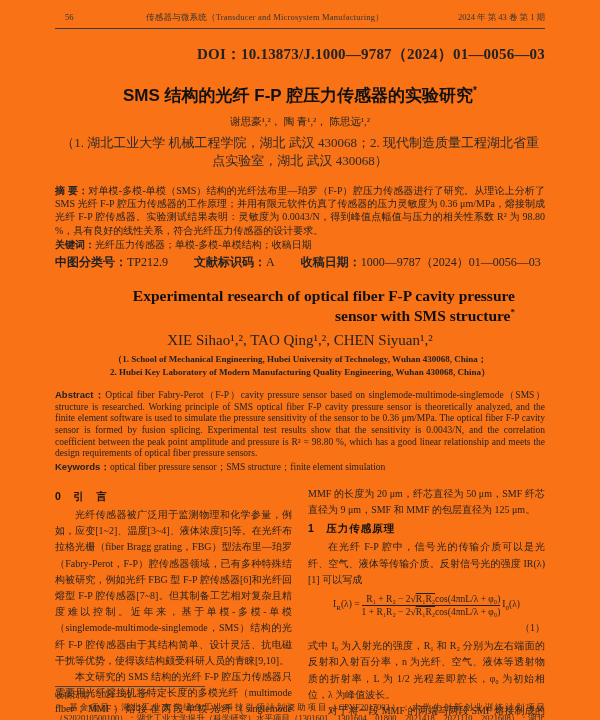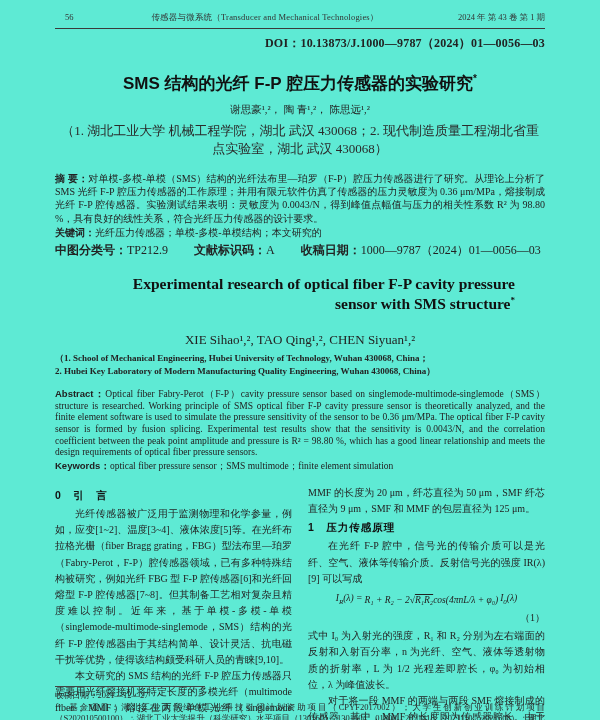--- a/index.html
+++ b/index.html
@@ -1,63 +1,63 @@
 <!DOCTYPE html>
 <html><head>
 <meta charset="utf-8">
 <style>
   html,body{margin:0;padding:0;background:#d8d8d4;}
   .page{
     position:relative;
     width:600px;height:720px;
     box-sizing:border-box;
     padding:12px 55px 0 55px;
-    background:#5eead4;
+    background:#f97316;
     color:#222;
     font-family:"Liberation Serif","DejaVu Serif",serif;
     overflow:hidden;
   }
   
   .hdr{display:flex;align-items:baseline;font-size:8.5px;color:#333;}
   .hdr .pgno{width:60px;padding-left:10px;}
   .hdr .jname{flex:1;text-align:center;letter-spacing:.2px;}
   .hdr .issue{width:140px;text-align:right;}
   .hdr-rule{border:none;border-top:1.2px solid #3a3a3a;margin:4px 0 0 0;}
-  .doi{margin-top:6px;text-align:right;font-size:12px;font-weight:bold;letter-spacing:.2px;}
+  .doi{margin-top:16px;text-align:right;font-size:15px;font-weight:bold;letter-spacing:.2px;}
   
   .zh-title{margin-top:20px;text-align:center;font-family:"Liberation Sans","DejaVu Sans",sans-serif;
             font-weight:bold;font-size:17px;color:#111;}
   .zh-title sup{font-size:10px;}
   .zh-authors{margin-top:8px;text-align:center;font-size:10.5px;}
   .zh-affil{margin-top:5px;text-align:center;font-size:13px;color:#2a2a2a;}
   
   .zh-abs{margin-top:14px;font-size:10px;line-height:13.2px;text-align:justify;}
   .lbl{font-weight:bold;font-family:"Liberation Sans","DejaVu Sans",sans-serif;}
   .zh-kw{margin-top:1px;font-size:10px;line-height:13.2px;}
   .zh-meta{margin-top:3px;font-size:12px;display:flex;}
   .zh-meta .mi{margin-right:26px;white-space:nowrap;}
   
   .en-title{margin-top:15px;text-align:right;font-weight:bold;font-size:15.5px;line-height:1.32;color:#111;
             padding:0 30px;}
   .en-title sup{font-size:9px;}
-  .en-authors{margin-top:17px;text-align:center;font-size:13px;}
-  .en-affil{font-size:9px;font-weight:bold;line-height:13px;}
+  .en-authors{margin-top:5px;text-align:center;font-size:15px;}
+  .en-affil{text-align:center;font-size:9px;font-weight:bold;line-height:13px;}
   .en-affil.first{margin-top:4px;}
   
   .en-abs{margin-top:10px;font-size:9.5px;line-height:11.7px;text-align:justify;}
   .en-kw{margin-top:1px;font-size:9.5px;line-height:11.7px;}
   
   .columns{display:flex;gap:16px;margin-top:12px;}
   .col{width:237px;font-size:10px;line-height:16.2px;text-align:justify;}
   .sec-h{font-family:"Liberation Sans","DejaVu Sans",sans-serif;font-weight:bold;font-size:10.5px;
          margin:2px 0 3px 0;color:#111;letter-spacing:1px;}
   .p{text-indent:2em;margin:0;}
   .p0{text-indent:0;margin:0;}
   
-  .equation{display:flex;align-items:center;justify-content:center;font-style:italic;
+  .equation{display:flex;align-items:center;justify-content:center;
             font-size:9.5px;line-height:12px;margin:5px 0 0 0;white-space:nowrap;}
   .frac{display:inline-flex;flex-direction:column;text-align:right;margin:0 2px;}
   .frac .den{border-top:1px solid #222;}
   .ovl{text-decoration:overline;}
   .eqnum{text-align:right;font-size:10px;margin:2px 0 2px 0;}
   sub{font-size:7px;}
   sup{font-size:7px;}
   
   .footnote{position:absolute;left:55px;right:55px;top:686px;font-size:8.5px;line-height:11.5px;
             text-align:justify;color:#2a2a2a;}
@@ -65,65 +65,66 @@
   .fn-received{margin:0;}
   .fn-funding{margin:0;}
 </style>
 </head>
 <body>
 
 <div class="page">
 
   <div class="hdr">
     <span class="pgno">56</span>
-    <span class="jname">传感器与微系统（Transducer and Mechanical Technologies）</span>
+    <span class="jname">传感器与微系统（Transducer and Microsystem Manufacturing）</span>
     <span class="issue">2024 年 第 43 卷 第 1 期</span>
   </div>
   <hr class="hdr-rule">
 
   <div class="doi">DOI：10.13873/J.1000—9787（2024）01—0056—03</div>
 
   <div class="zh-title"><span>SMS 结构的光纤 F-P 腔压力传感器的实验研究</span><sup>*</sup></div>
   <div class="zh-authors">谢思豪¹,²， 陶  青¹,²， 陈思远¹,²</div>
   <div class="zh-affil">（1. 湖北工业大学 机械工程学院，湖北 武汉 430068；2. 现代制造质量工程湖北省重点实验室，湖北 武汉 430068）</div>
 
   <div class="zh-abs"><span class="lbl">摘  要：</span><span>对单模-多模-单模（SMS）结构的光纤法布里—珀罗（F-P）腔压力传感器进行了研究。从理论上分析了 SMS 光纤 F-P 腔压力传感器的工作原理；并用有限元软件仿真了传感器的压力灵敏度为 0.36 μm/MPa，熔接制成光纤 F-P 腔传感器。实验测试结果表明：灵敏度为 0.0043/N，得到峰值点幅值与压力的相关性系数 R² 为 98.80 %，具有良好的线性关系，符合光纤压力传感器的设计要求。</span></div>
-  <div class="zh-kw"><span class="lbl">关键词：</span><span>光纤压力传感器；单模-多模-单模结构；本文研究的</span></div>
+  <div class="zh-kw"><span class="lbl">关键词：</span><span>光纤压力传感器；单模-多模-单模结构；收稿日期</span></div>
   <div class="zh-meta">
     <span class="mi"><span class="lbl">中图分类号：</span><span>TP212.9</span></span>
     <span class="mi"><span class="lbl">文献标识码：</span><span>A</span></span>
     <span class="mi"><span class="lbl">收稿日期：</span><span>1000—9787（2024）01—0056—03</span></span>
   </div>
 
   <div class="en-title">
     <span>Experimental research of optical fiber F-P cavity pressure</span><br>
     <span>sensor with SMS structure</span><sup>*</sup>
   </div>
   <div class="en-authors">XIE Sihao¹,², TAO Qing¹,², CHEN Siyuan¹,²</div>
   <div class="en-affil first">（1. School of Mechanical Engineering, Hubei University of Technology, Wuhan 430068, China；</div>
   <div class="en-affil">2. Hubei Key Laboratory of Modern Manufacturing Quality Engineering, Wuhan 430068, China）</div>
 
   <div class="en-abs"><span class="lbl">Abstract：</span><span>Optical fiber Fabry-Perot（F-P）cavity pressure sensor based on singlemode-multimode-singlemode（SMS）structure is researched. Working principle of SMS optical fiber F-P cavity pressure sensor is theoretically analyzed, and the finite element software is used to simulate the pressure sensitivity of the sensor to be 0.36 μm/MPa. The optical fiber F-P cavity sensor is formed by fusion splicing. Experimental test results show that the sensitivity is 0.0043/N, and the correlation coefficient between the peak point amplitude and pressure is R² = 98.80 %, which has a good linear relationship and meets the design requirements of optical fiber pressure sensors.</span></div>
-  <div class="en-kw"><span class="lbl">Keywords：</span><span>optical fiber pressure sensor；SMS multimode；finite element simulation</span></div>
+  <div class="en-kw"><span class="lbl">Keywords：</span><span>optical fiber pressure sensor；SMS structure；finite element simulation</span></div>
 
   <div class="columns">
     <div class="col">
       <div class="sec-h">0　引　言</div>
       <p class="p">光纤传感器被广泛用于监测物理和化学参量，例如，应变[1~2]、温度[3~4]、液体浓度[5]等。在光纤布拉格光栅（fiber Bragg grating，FBG）型法布里—珀罗（Fabry-Perot，F-P）腔传感器领域，已有多种特殊结构被研究，例如光纤 FBG 型 F-P 腔传感器[6]和光纤回熔型 F-P 腔传感器[7~8]。但其制备工艺相对复杂且精度难以控制。近年来，基于单模-多模-单模（singlemode-multimode-singlemode，SMS）结构的光纤 F-P 腔传感器由于其结构简单、设计灵活、抗电磁干扰等优势，使得该结构颇受科研人员的青睐[9,10]。</p>
       <p class="p">本文研究的 SMS 结构的光纤 F-P 腔压力传感器只需要用光纤熔接机将特定长度的多模光纤（multimode fiber，MMF）熔接在两段单模光纤（singlemode fiber，SMF）的中间，即可实现传感的功能。本文中，光纤 F-P 腔传感器</p>
     </div>
     <div class="col">
       <p class="p0">MMF 的长度为 20 μm，纤芯直径为 50 μm，SMF 纤芯直径为 9 μm，SMF 和 MMF 的包层直径为 125 μm。</p>
       <div class="sec-h">1　压力传感原理</div>
-      <p class="p">在光纤 F-P 腔中，信号光的传输介质可以是光纤、空气、液体等传输介质。反射信号光的强度 IR(λ)[9] 可以写成</p>
+      <p class="p">在光纤 F-P 腔中，信号光的传输介质可以是光纤、空气、液体等传输介质。反射信号光的强度 IR(λ)[1] 可以写成</p>
 
       <div class="equation">
         <span><span>I</span><sub>R</sub><span>(λ) =</span></span>
         <span class="frac">
           <span class="num"><span>R₁ + R₂ − 2</span><span>√</span><span class="ovl">R₁R₂</span><span>cos(4πnL/λ + φ₀)</span></span>
+          <span class="den"><span>1 + R₁R₂ − 2</span><span>√</span><span class="ovl">R₁R₂</span><span>cos(4πnL/λ + φ₀)</span></span>
         </span>
         <span><span>I</span><sub>0</sub><span>(λ)</span></span>
       </div>
       <div class="eqnum">（1）</div>
 
       <p class="p0">式中  I₀ 为入射光的强度，R₁ 和 R₂ 分别为左右端面的反射和入射百分率，n 为光纤、空气、液体等透射物质的折射率，L 为 1/2 光程差即腔长，φ₀ 为初始相位，λ 为峰值波长。</p>
       <p class="p">对于将一段 MMF 的两端与两段 SMF 熔接制成的传感器，其中，MMF 的长度即为传感器腔长。由于 MMF 与 SMF 之间的折射率不同，在熔接处会形成反射面，该反射面的反</p>
     </div>
   </div>
 

